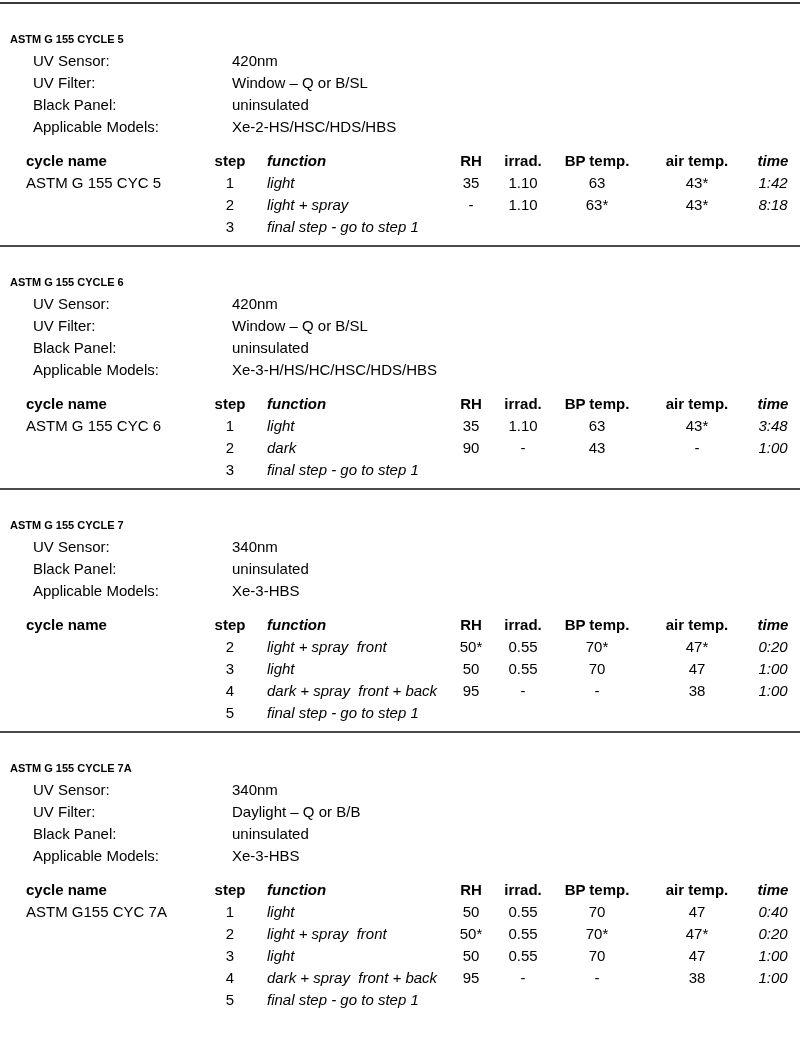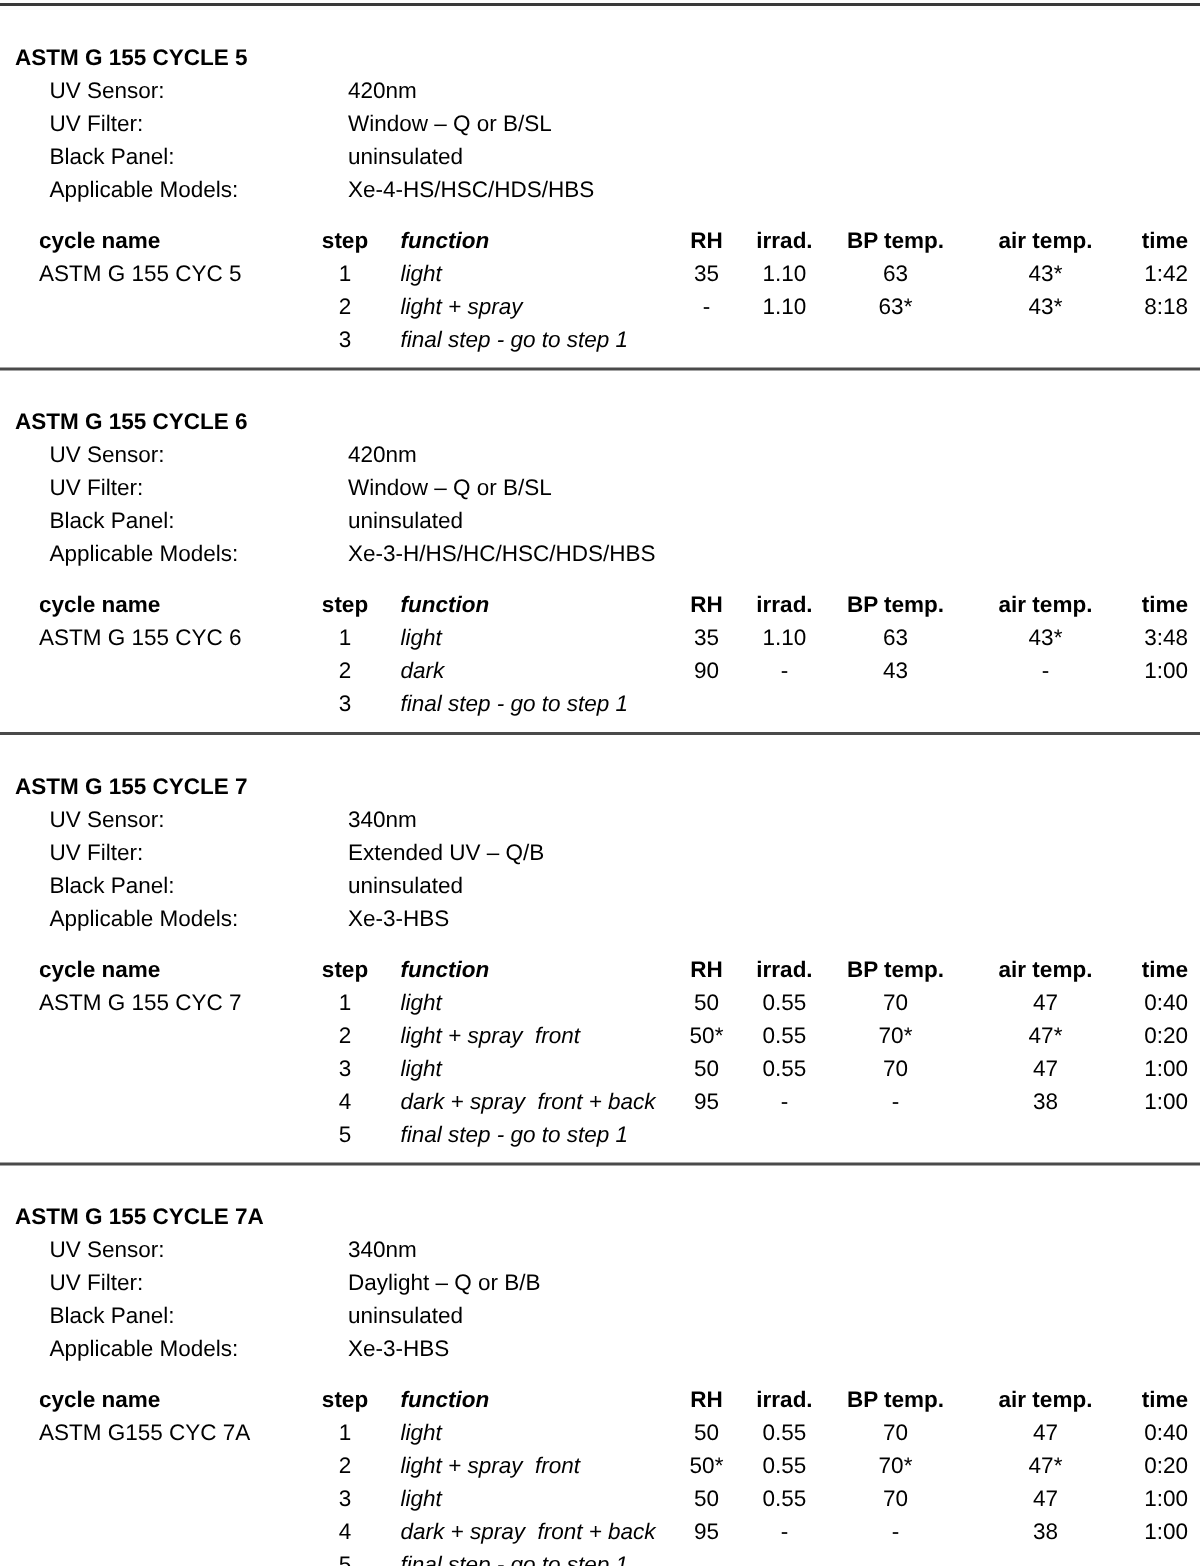--- a/index.html
+++ b/index.html
@@ -17,21 +17,21 @@
 
   .top-rule {
     margin-top: 2px;
     border-top: 2px solid #3a3a3a;
     height: 0;
   }
 
   .section-title {
     margin: 24px 0 0 10px;
     padding: 0;
-    font-size: 15px;
+    font-size: 11px;
     font-weight: 700;
     line-height: 22px;
   }
 
   .info-block { margin: 0; }
   .info-row { padding-left: 11px; line-height: 22px; white-space: pre; }
   .info-label { display: inline-block; width: 199px; margin-left: 22px; }
   .info-value { display: inline-block; }
 
   table.steps-table {
@@ -46,41 +46,41 @@
     height: 22px;
     line-height: 22px;
     text-align: center;
     font-weight: 400;
     overflow: hidden;
     white-space: pre;
   }
   .steps-table th { font-weight: 700; }
   .steps-table .col-0 { text-align: left; padding-left: 26px; }
   .steps-table .col-2 { text-align: left; padding-left: 12px; font-style: italic; }
-  .steps-table .col-7 { text-align: right; padding-right: 8px; }
+  .steps-table .col-7 { text-align: center; padding-right: 8px; font-style: italic; }
 
   .rule {
     margin-top: 7px;
     border-top: 2px solid #4a4a4a;
     height: 0;
   }
 </style>
 </head>
 <body>
 
 <div class="page">
   <div class="top-rule"></div>
   <div id="sections">
   <section class="cycle-section">
     <h2 class="section-title">ASTM G 155 CYCLE 5</h2>
     <div class="info-block">
           <div class="info-row"><span class="info-label">UV Sensor:</span><span class="info-value">420nm</span></div>
           <div class="info-row"><span class="info-label">UV Filter:</span><span class="info-value">Window – Q or B/SL</span></div>
           <div class="info-row"><span class="info-label">Black Panel:</span><span class="info-value">uninsulated</span></div>
-          <div class="info-row"><span class="info-label">Applicable Models:</span><span class="info-value">Xe-4-HS/HSC/HDS/HBS</span></div>
+          <div class="info-row"><span class="info-label">Applicable Models:</span><span class="info-value">Xe-2-HS/HSC/HDS/HBS</span></div>
         </div>
     <table class="steps-table">
       <colgroup>
         <col style="width:205px">
             <col style="width:50px">
             <col style="width:195px">
             <col style="width:42px">
         <col style="width:62px">
             <col style="width:86px">
             <col style="width:114px">
@@ -198,21 +198,20 @@
             </tr>
           </tbody>
     </table>
     <div class="rule"></div>
   </section>
 
   <section class="cycle-section">
     <h2 class="section-title">ASTM G 155 CYCLE 7</h2>
     <div class="info-block">
           <div class="info-row"><span class="info-label">UV Sensor:</span><span class="info-value">340nm</span></div>
-          <div class="info-row"><span class="info-label">UV Filter:</span><span class="info-value">Extended UV – Q/B</span></div>
           <div class="info-row"><span class="info-label">Black Panel:</span><span class="info-value">uninsulated</span></div>
           <div class="info-row"><span class="info-label">Applicable Models:</span><span class="info-value">Xe-3-HBS</span></div>
         </div>
     <table class="steps-table">
       <colgroup>
         <col style="width:205px">
             <col style="width:50px">
             <col style="width:195px">
             <col style="width:42px">
         <col style="width:62px">
@@ -226,30 +225,20 @@
               <th class="col-1">step</th>
               <th class="col-2">function</th>
               <th class="col-3">RH</th>
               <th class="col-4">irrad.</th>
               <th class="col-5">BP temp.</th>
               <th class="col-6">air temp.</th>
               <th class="col-7">time</th>
             </tr>
           </thead>
       <tbody>
-            <tr>
-              <td class="col-0">ASTM G 155 CYC 7</td>
-              <td class="col-1">1</td>
-              <td class="col-2">light</td>
-              <td class="col-3">50</td>
-              <td class="col-4">0.55</td>
-              <td class="col-5">70</td>
-              <td class="col-6">47</td>
-              <td class="col-7">0:40</td>
-            </tr>
             <tr>
               <td class="col-0"></td>
               <td class="col-1">2</td>
               <td class="col-2">light + spray  front</td>
               <td class="col-3">50*</td>
               <td class="col-4">0.55</td>
               <td class="col-5">70*</td>
               <td class="col-6">47*</td>
               <td class="col-7">0:20</td>
             </tr>

